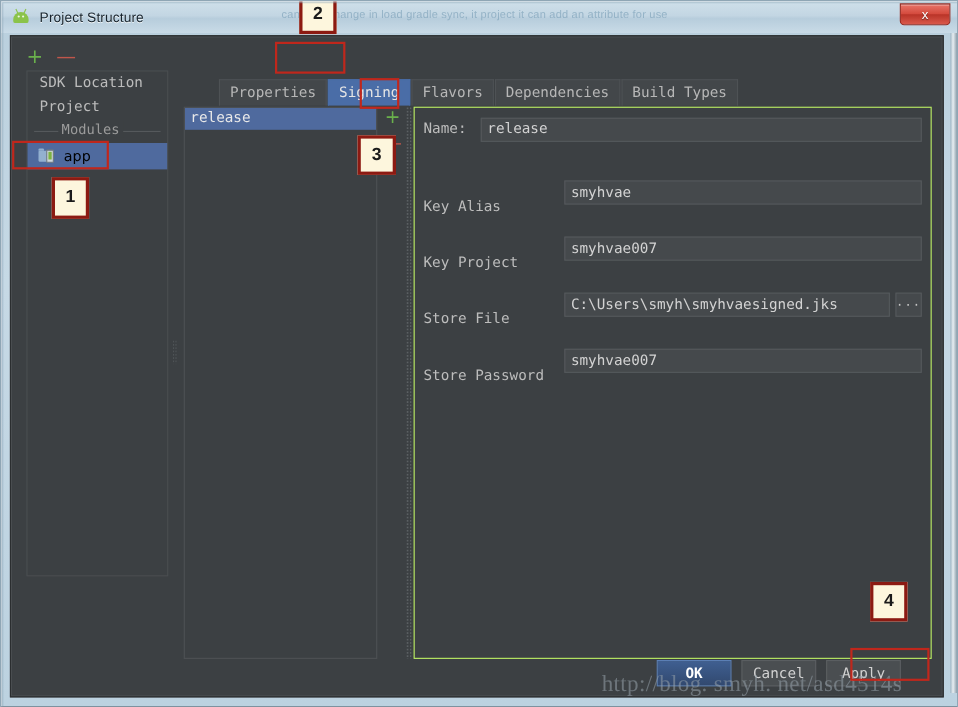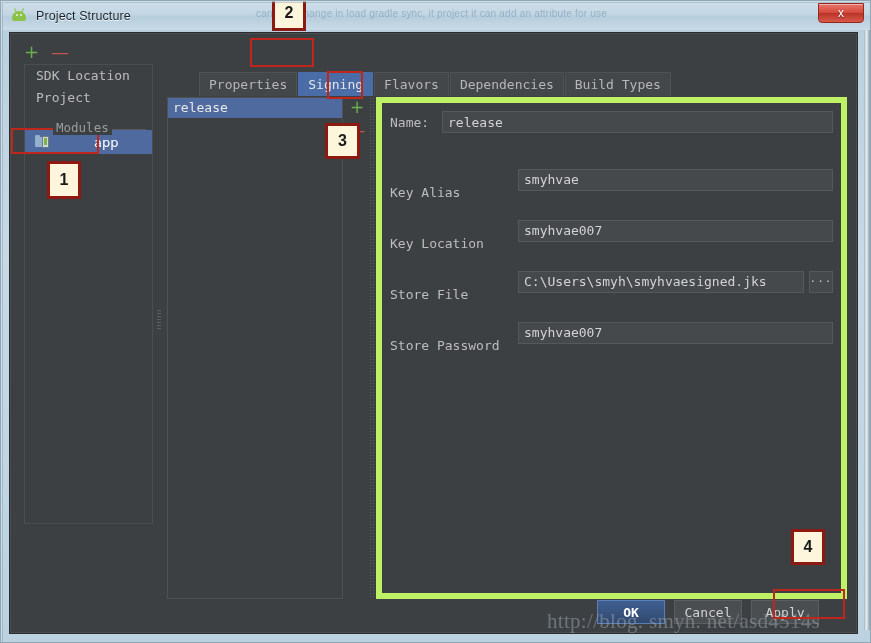--- a/index.html
+++ b/index.html
@@ -127,21 +127,21 @@
     line-height: 22px;
     padding-left: 11px;
     font-size: 13px;
     color: #bcbcbc;
     font-family:"DejaVu Sans Mono", monospace;
     white-space: nowrap;
   }
   #nav-modules-header {
     position: relative;
     height: 20px;
-    margin-top: 10px;
+    margin-top: 0;
   }
   #nav-modules-header .mh-label {
     position:absolute; left: 28px; top: 1px;
     font-size: 12.5px; color:#9b9b9b;
     font-family:"DejaVu Sans Mono", monospace;
     background: #3c4043;
     padding: 0 3px;
     z-index: 2;
   }
   #nav-modules-header .mh-rule {
@@ -172,23 +172,22 @@
   }
   #module-icon .phone {
     position:absolute; left:7px; top:1px;
     width:7px;height:12px;background:#cfd8dc;border:1px solid #6f7a80;border-radius:1px;
   }
   #module-icon .phone:after{
     content:"";position:absolute;left:1px;top:1px;width:3px;height:7px;background:#7cb342;
   }
   #nav-item-app .lbl {
     font-size: 13px;
-    color: #ffffff;
+    color: #000000;
     font-family:"DejaVu Sans", sans-serif;
-    margin-left:36px;
   }
 
   
   #splitter {
     position:absolute;
     left: 146px; top: 31px;
     width: 6px; height: 541px;
   }
   #splitter .grip {
     position:absolute; left:1px; top: 245px;
@@ -264,21 +263,21 @@
     width: 5px; height: 502px;
     background-image: radial-gradient(#5b6063 42%, transparent 43%);
     background-size: 3px 3px;
   }
 
   #form-panel {
     position: absolute;
     left: 214px; top: 27px;
     width: 471px; height: 502px;
     background: #3c4043;
-    border: 6px solid #bef264;
+    border: 1px solid #bef264;
     padding: 8px 8px 0 8px;
   }
 
   .field-row {
     display: flex;
     align-items: center;
     margin-bottom: 10px;
   }
   .field-label {
     font-size: 13px;
@@ -458,21 +457,21 @@
         </div>
 
         <div class="field-row kv-row">
           <div class="field-label">Key Alias</div>
           <div class="inp-wrap">
             <input class="field-input" type="text" value="smyhvae" style="">
           </div>
         </div>
 
         <div class="field-row kv-row">
-          <div class="field-label">Key Location</div>
+          <div class="field-label">Key Project</div>
           <div class="inp-wrap">
             <input class="field-input" type="text" value="smyhvae007" style="">
           </div>
         </div>
 
         <div class="field-row kv-row">
           <div class="field-label">Store File</div>
           <div class="inp-wrap">
             <input class="field-input" type="text" value="C:\Users\smyh\smyhvaesigned.jks" style="">
           </div>

